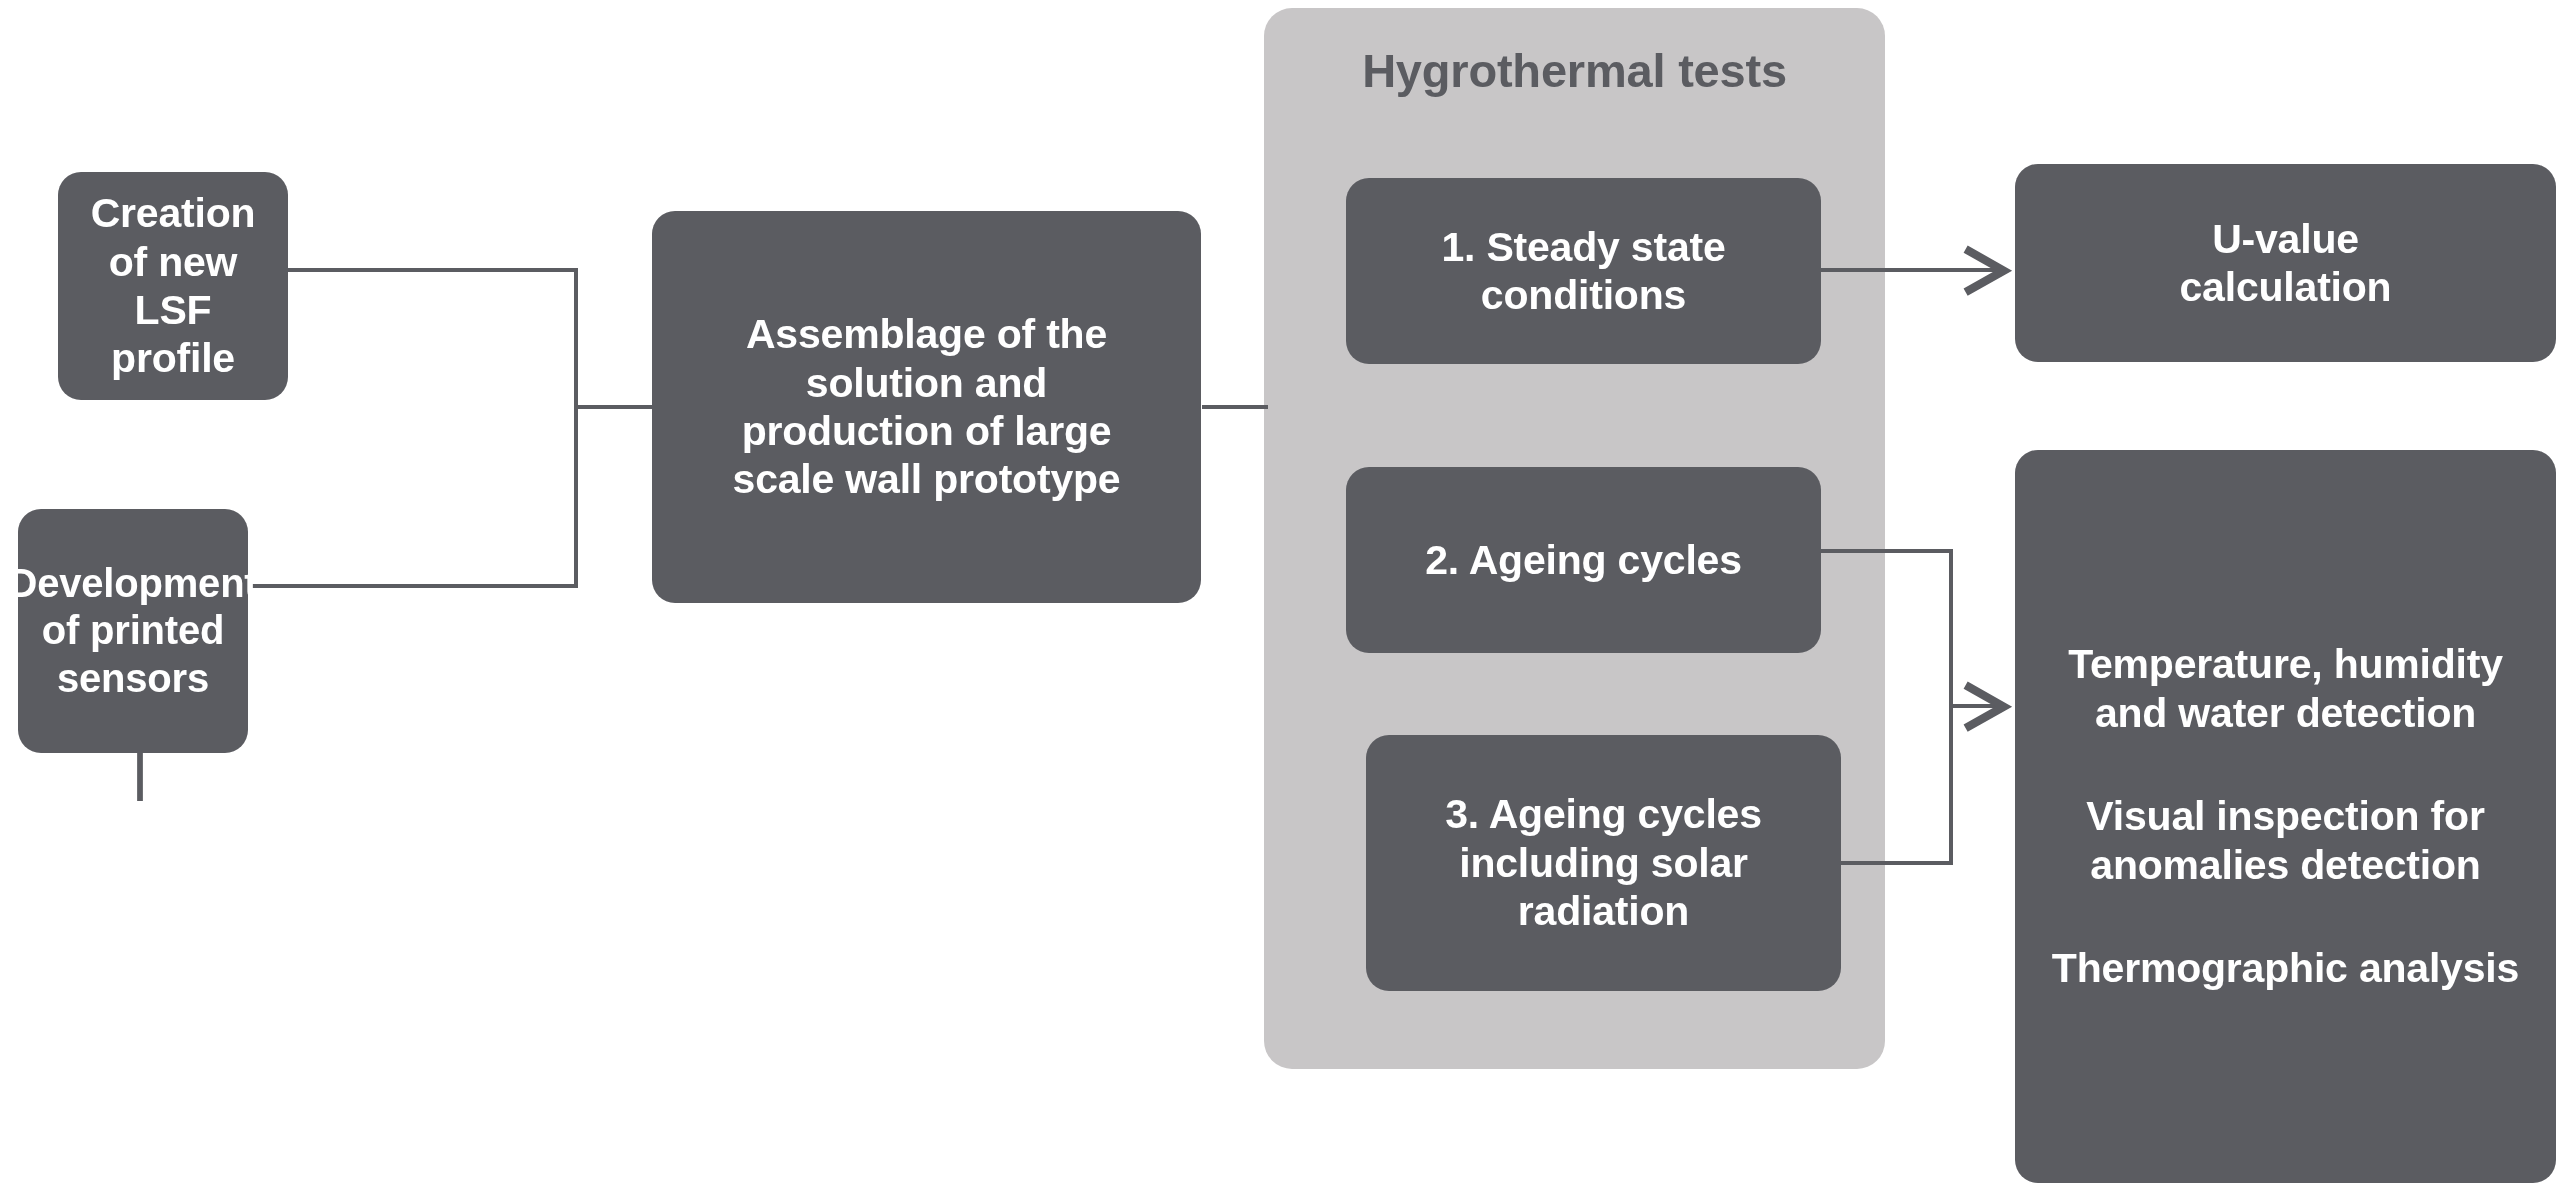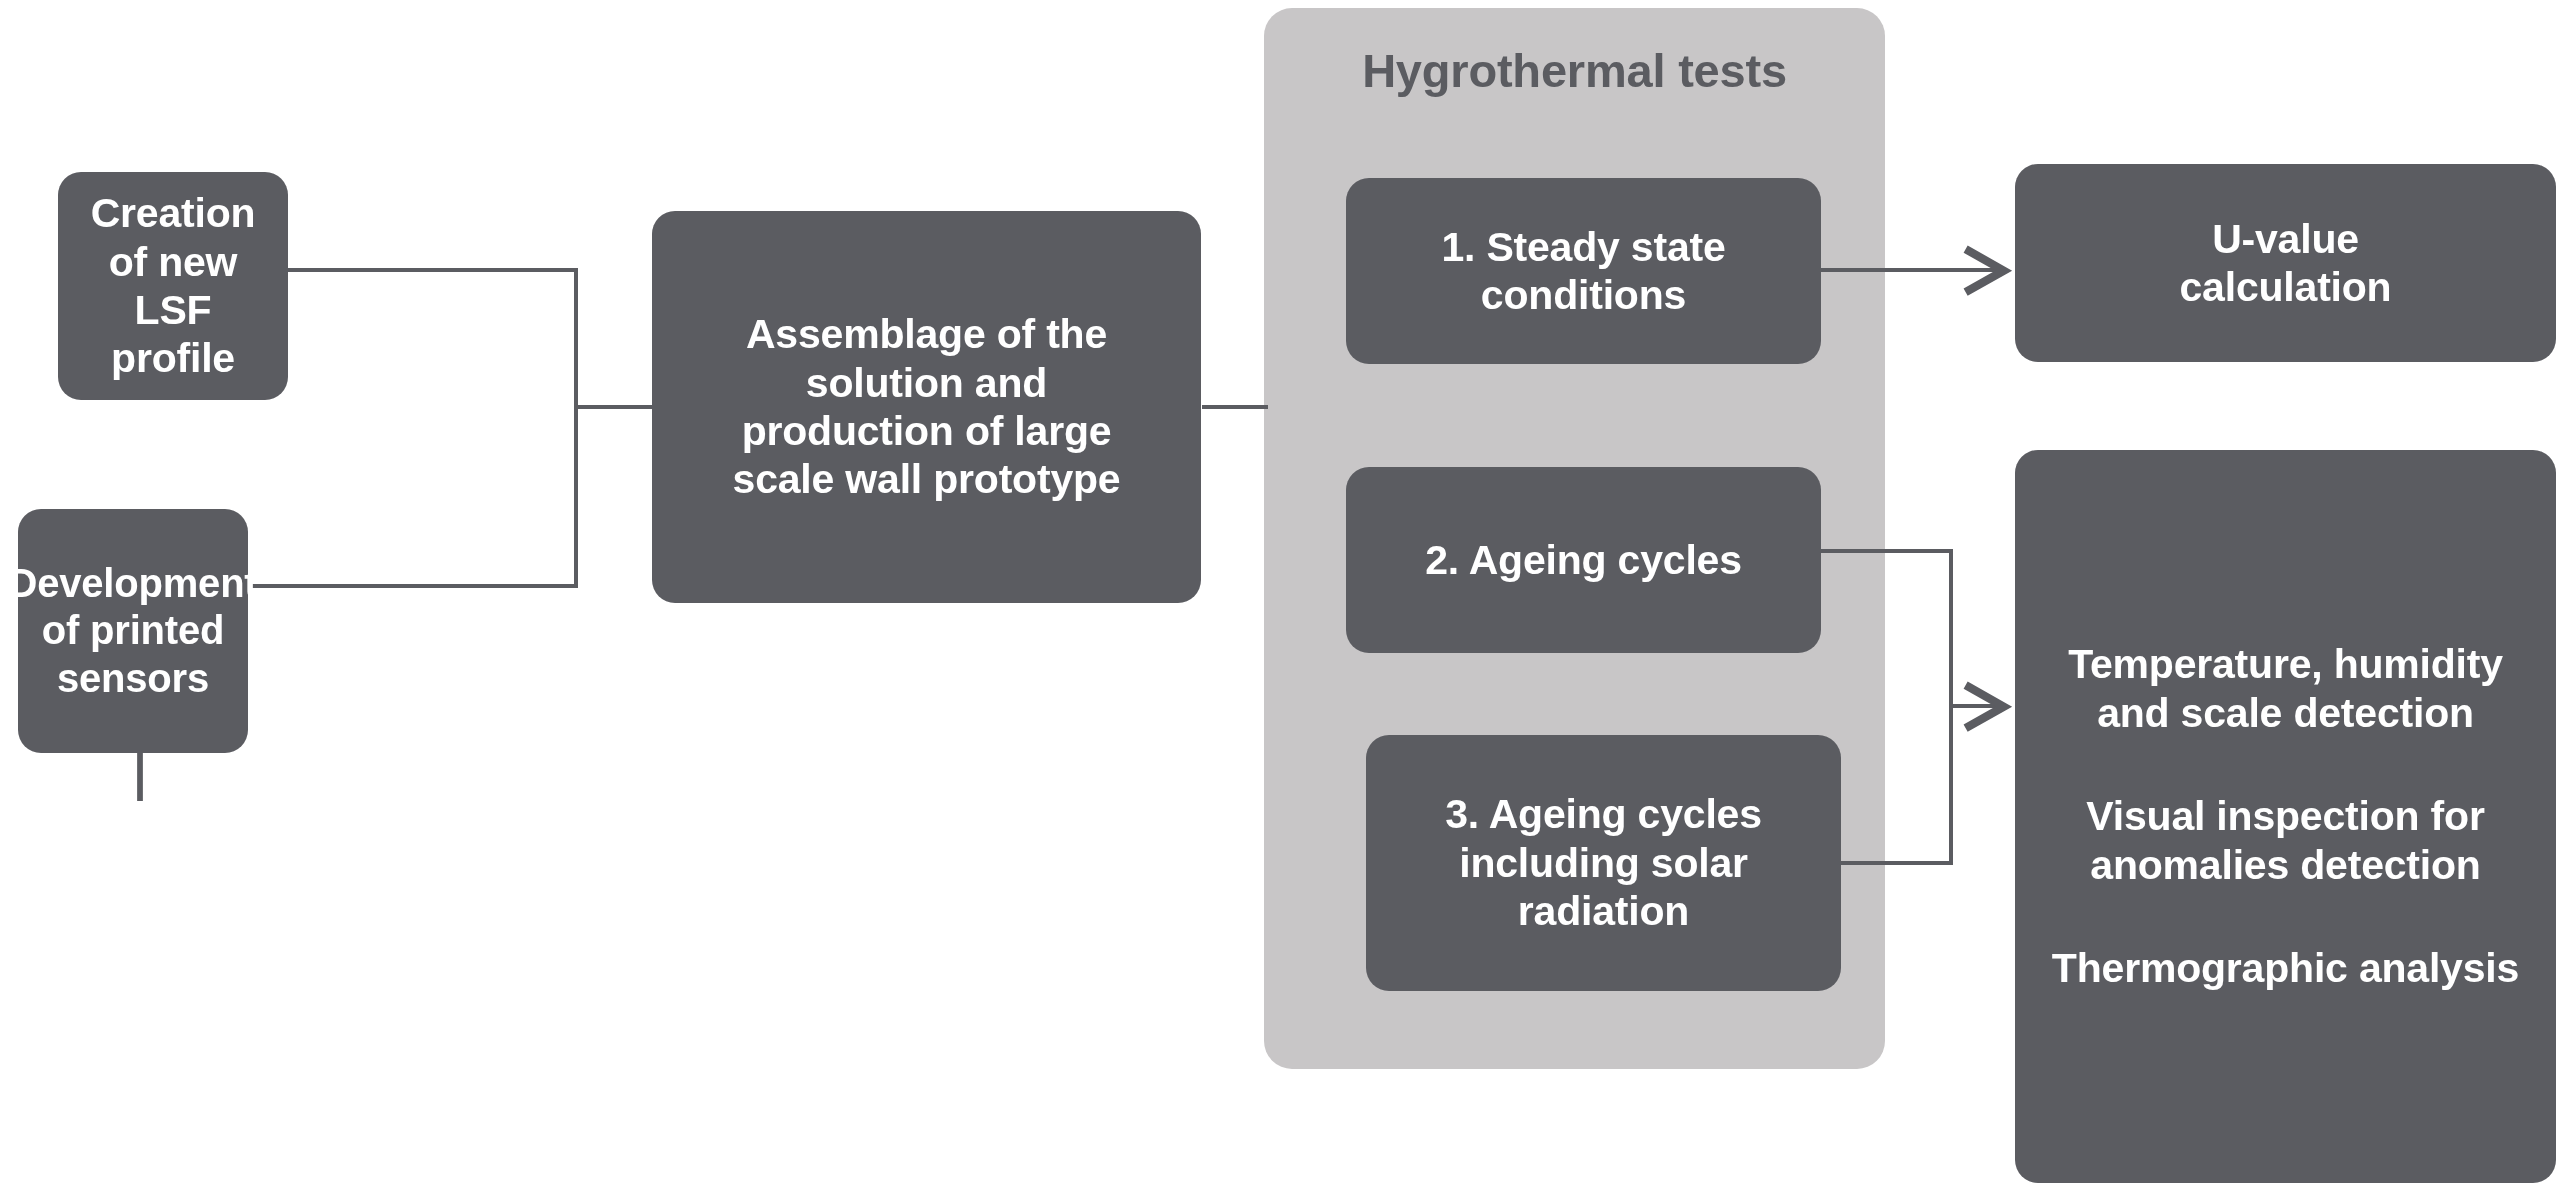--- a/index.html
+++ b/index.html
@@ -124,19 +124,19 @@
 
   <div class="node dark" id="n-test3" style="left:1346px; top:735px; width:475px; height:256px; font-size:41px; padding:0 24px;margin-left:20px;">
     <span>3. Ageing cycles including solar radiation</span>
   </div>
 
   <div class="node dark" id="n-uvalue" style="left:2015px; top:164px; width:541px; height:198px; font-size:41px; padding:0 124px;">
     <span>U-value calculation</span>
   </div>
 
   <div class="node dark" id="n-results" style="left:2015px; top:450px; width:541px; height:733px; font-size:41px; padding:0 36px;">
-    <p class="para">Temperature, humidity and scale detection</p>
+    <p class="para">Temperature, humidity and water detection</p>
     <p class="para">Visual inspection for anomalies detection</p>
     <p class="para">Thermographic analysis</p>
   </div>
 
 </div>
 
 
 </body></html>

